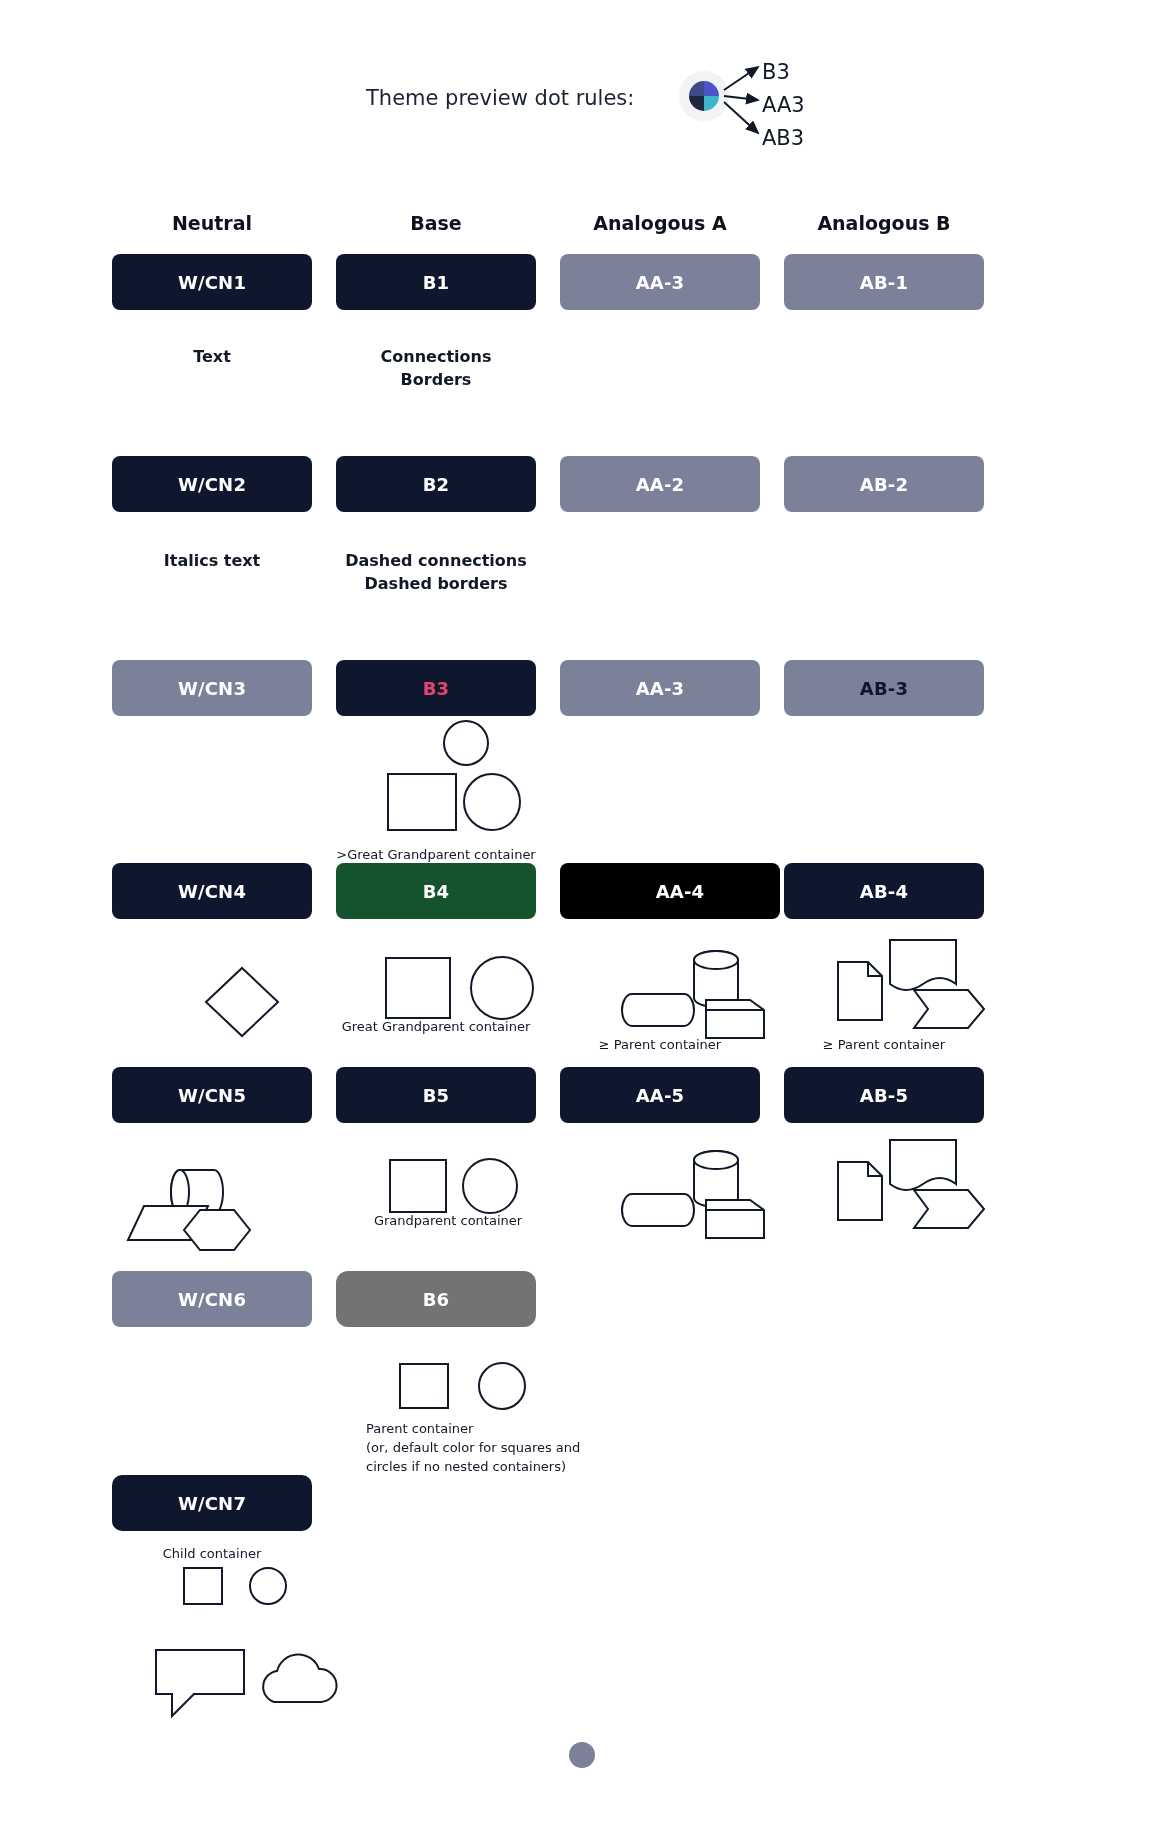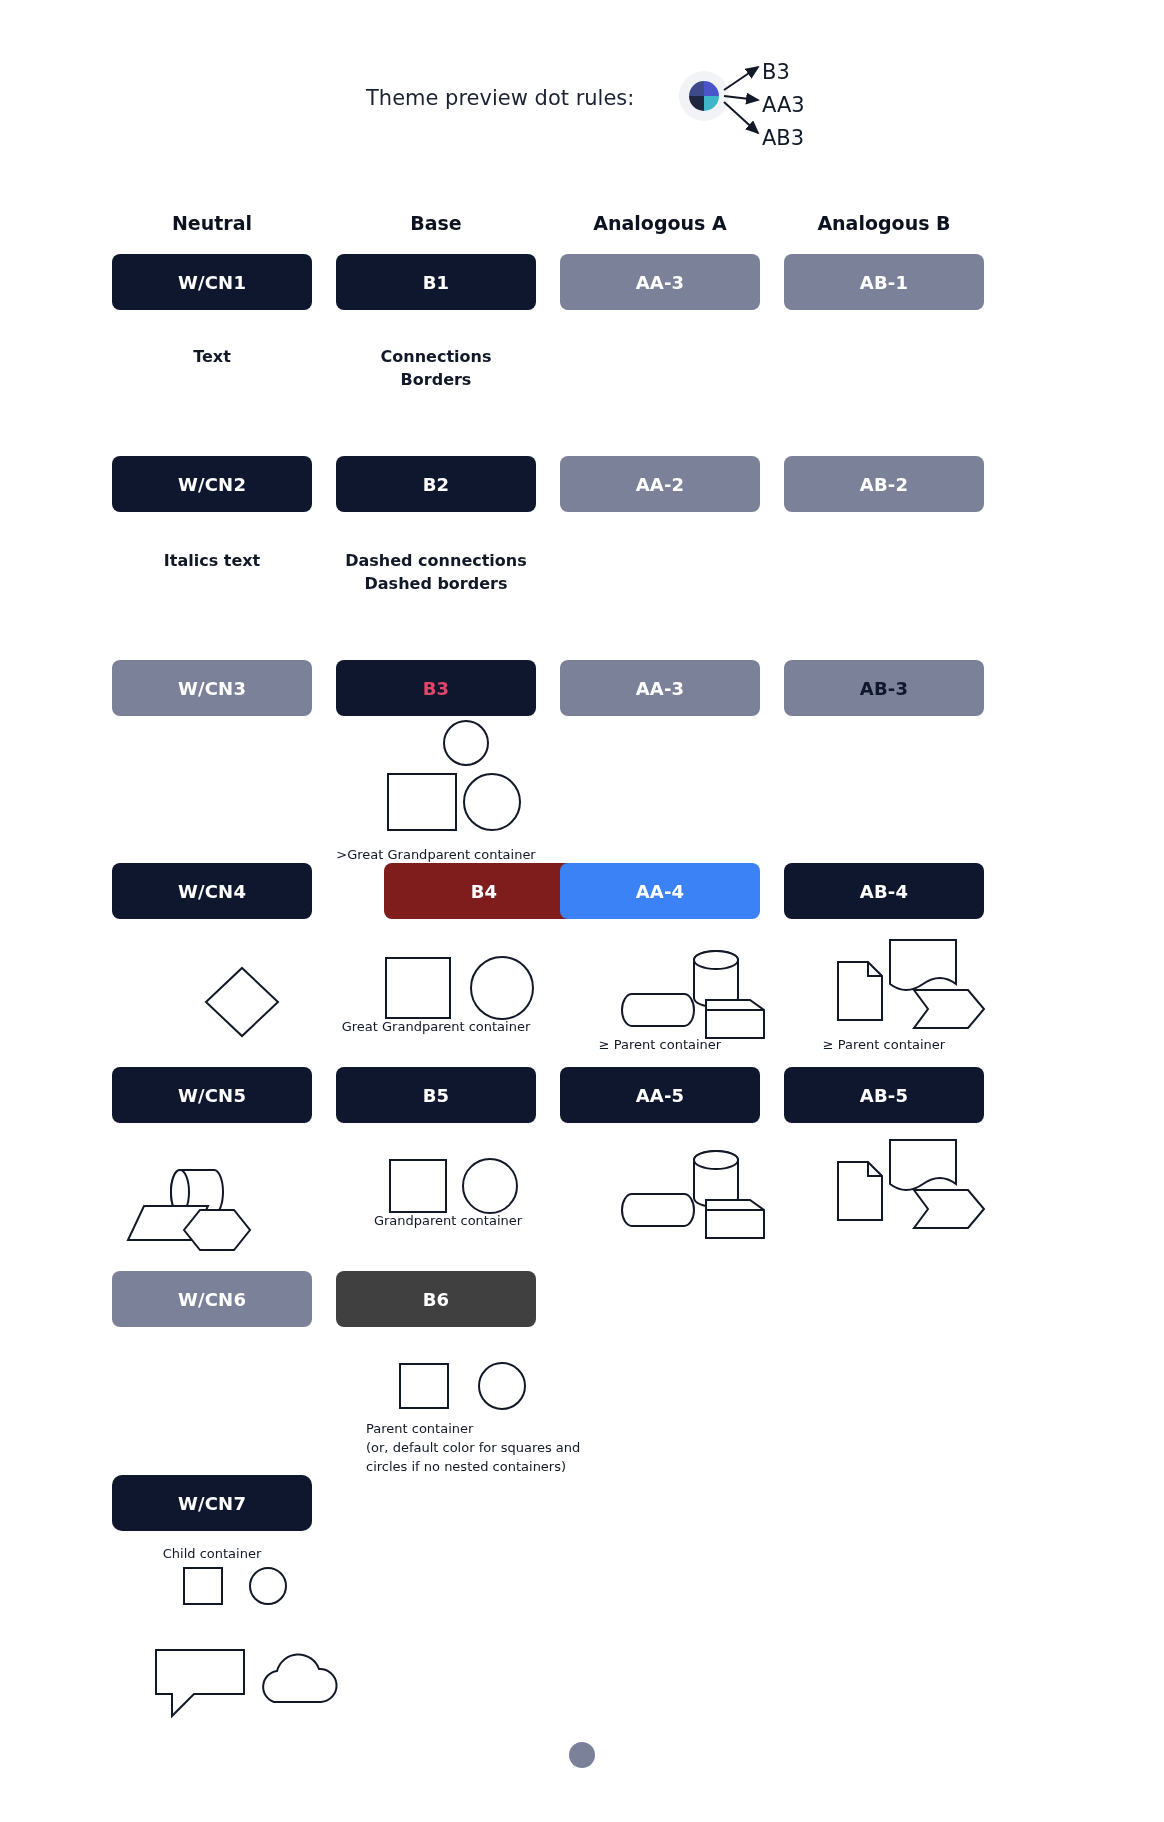--- a/index.html
+++ b/index.html
@@ -206,22 +206,22 @@
 <div class="shapes" style="left:380px;top:720px;">
   <svg width="180" height="120">
     <circle cx="86" cy="23" r="22" fill="#fff" stroke="#111827" stroke-width="2"></circle>
     <rect x="8" y="54" width="68" height="56" fill="#fff" stroke="#111827" stroke-width="2"></rect>
     <circle cx="112" cy="82" r="28" fill="#fff" stroke="#111827" stroke-width="2"></circle>
   </svg>
 </div>
 <div class="caption small center" style="left:316px;top:846px;width:240px;">&gt;Great Grandparent container</div>
 
 <div class="swatch" style="left: 112px; top: 863px; background: rgb(15, 23, 46); color: rgb(255, 255, 255);">W/CN4</div>
-<div class="swatch" style="left: 336px; top: 863px; background: #7f1d1d; color: rgb(255, 255, 255); margin-left: 48px;">B4</div>
-<div class="swatch" style="left: 560px; top: 863px; background: #3b82f6; color: rgb(255, 255, 255);">AA-4</div>
+<div class="swatch" style="left: 336px; top: 863px; background: #14532d; color: rgb(255, 255, 255);">B4</div>
+<div class="swatch" style="left: 560px; top: 863px; background: #000000; color: rgb(255, 255, 255); padding-left: 20px;">AA-4</div>
 <div class="swatch" style="left: 784px; top: 863px; background: rgb(15, 23, 46); color: rgb(255, 255, 255);">AB-4</div>
 
 <div class="shapes" style="left:200px;top:962px;">
   <svg width="90" height="80">
     <polygon points="42,6 78,40 42,74 6,40" fill="#fff" stroke="#111827" stroke-width="2"></polygon>
   </svg>
 </div>
 
 <div class="shapes" style="left:382px;top:952px;">
   <svg width="170" height="80">
@@ -287,21 +287,21 @@
 <div class="shapes" style="left:828px;top:1134px;">
   <svg width="190" height="100">
     <path d="M10,28 h30 l14,14 v44 h-44 z" fill="#fff" stroke="#111827" stroke-width="2"></path>
     <path d="M40,28 v14 h14" fill="none" stroke="#111827" stroke-width="2"></path>
     <path d="M62,6 h66 v44 q-16,-12 -33,0 q-17,12 -33,0 z" fill="#fff" stroke="#111827" stroke-width="2"></path>
     <path d="M86,56 h54 l16,19 -16,19 h-54 l14,-19 z" fill="#fff" stroke="#111827" stroke-width="2"></path>
   </svg>
 </div>
 
 <div class="swatch" style="left: 112px; top: 1271px; background: rgb(123, 129, 153); color: rgb(255, 255, 255);">W/CN6</div>
-<div class="swatch" style="left: 336px; top: 1271px; background: #404040; color: rgb(255, 255, 255);">B6</div>
+<div class="swatch" style="left: 336px; top: 1271px; background: #737373; color: rgb(255, 255, 255); border-radius: 12px;">B6</div>
 
 <div class="shapes" style="left:396px;top:1358px;">
   <svg width="140" height="62">
     <rect x="4" y="6" width="48" height="44" fill="#fff" stroke="#111827" stroke-width="2"></rect>
     <circle cx="106" cy="28" r="23" fill="#fff" stroke="#111827" stroke-width="2"></circle>
   </svg>
 </div>
 <div class="caption small" style="left:366px;top:1420px;width:280px;">Parent container
 (or, default color for squares and
 circles if no nested containers)</div>

